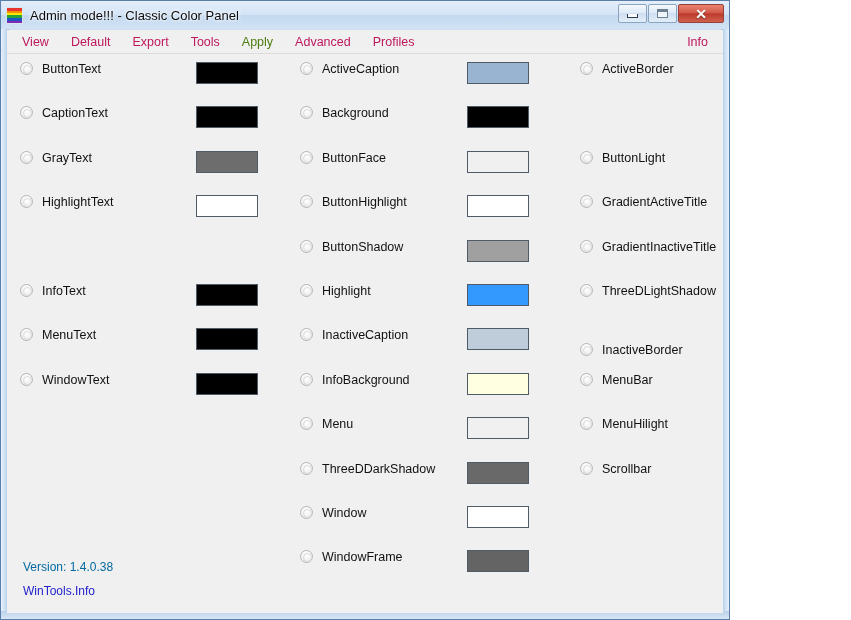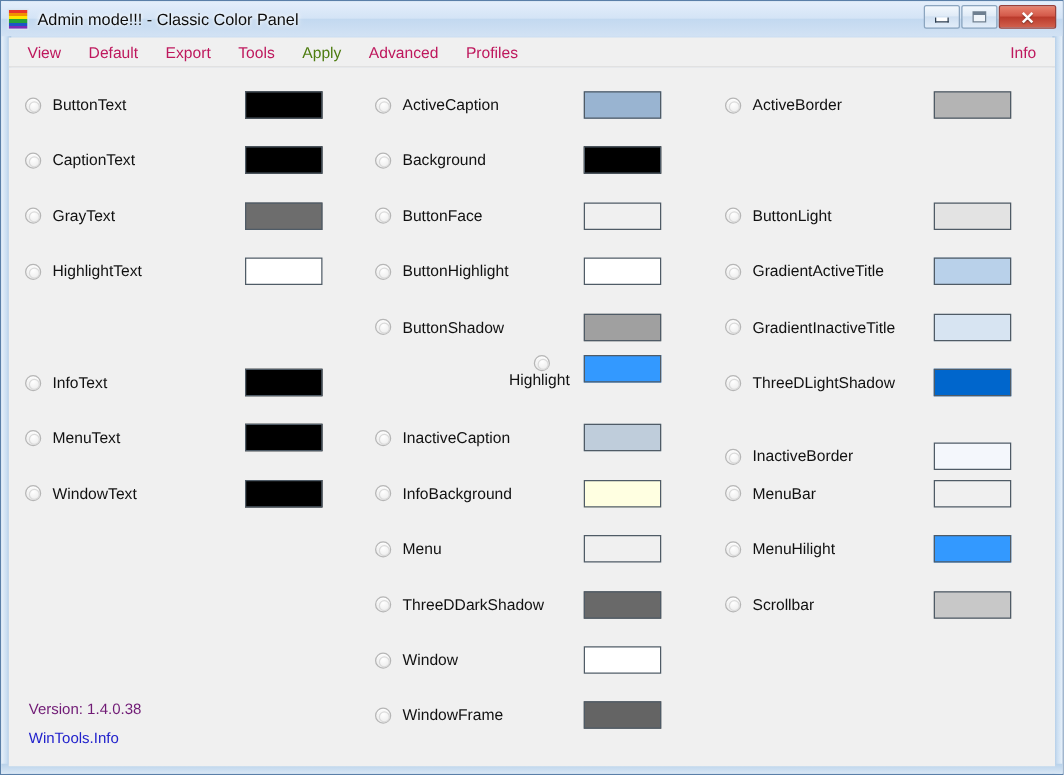--- a/index.html
+++ b/index.html
@@ -8,21 +8,21 @@
     width: 851px;
     height: 620px;
     overflow: hidden;
     font-family: "Liberation Sans", sans-serif;
     background: #ffffff;
   }
 
   
   #window {
     position: relative;
-    width: 851px;
+    width: 730px;
     height: 620px;
     background: linear-gradient(to bottom, #cfe0f2 0%, #bed4ec 40%, #cfe0f2 100%);
     border: 1px solid #5a7fa8;
     padding: 13px;
   }
 
   
   #frame-left, #frame-right {
     position: absolute;
     top: 0;
@@ -160,21 +160,21 @@
     width: 280px;
     flex: 0 0 280px;
   }
 
   .row {
     position: absolute;
     left: 0;
     height: 44px;
     width: 280px;
     display: flex;
-    align-items: center;
+    align-items: flex-start;
   }
 
   
   .radio {
     width: 13px; height: 13px;
     flex: 0 0 auto;
     margin-left: 13px;
     border-radius: 50%;
     border: 1px solid #b6b6b6;
     background: radial-gradient(circle at 50% 40%, #ffffff 0%, #f2f2f2 55%, #e2e2e2 100%);
@@ -207,21 +207,21 @@
   .column.c2 .swatch, .column.c3 .swatch { left: 180px; }
 
   
   #footer {
     position: absolute;
     left: 16px;
     bottom: 14px;
   }
   #version-text {
     font-size: 12px;
-    color: #701a75;
+    color: #0369a1;
     margin-bottom: 7px;
   }
   #site-link {
     font-size: 12px;
     color: #2222cc;
     text-decoration: none;
     cursor: pointer;
   }
 </style>
 </head>
@@ -319,21 +319,21 @@
           <div class="row" style="top: 141.2px;">
             <div class="radio"></div>
             <span class="row-label">ButtonHighlight</span>
             <div class="swatch" style="background: rgb(255, 255, 255);"></div>
           </div>
           <div class="row" style="top: 185.6px;">
             <div class="radio"></div>
             <span class="row-label">ButtonShadow</span>
             <div class="swatch" style="background: rgb(160, 160, 160);"></div>
           </div>
-          <div class="row" style="top: 230px; flex-direction: column;">
+          <div class="row" style="top: 230px;">
             <div class="radio"></div>
             <span class="row-label">Highlight</span>
             <div class="swatch" style="background: rgb(51, 153, 255);"></div>
           </div>
           <div class="row" style="top: 274.4px;">
             <div class="radio"></div>
             <span class="row-label">InactiveCaption</span>
             <div class="swatch" style="background: rgb(191, 205, 219);"></div>
           </div>
           <div class="row" style="top: 318.8px;">

